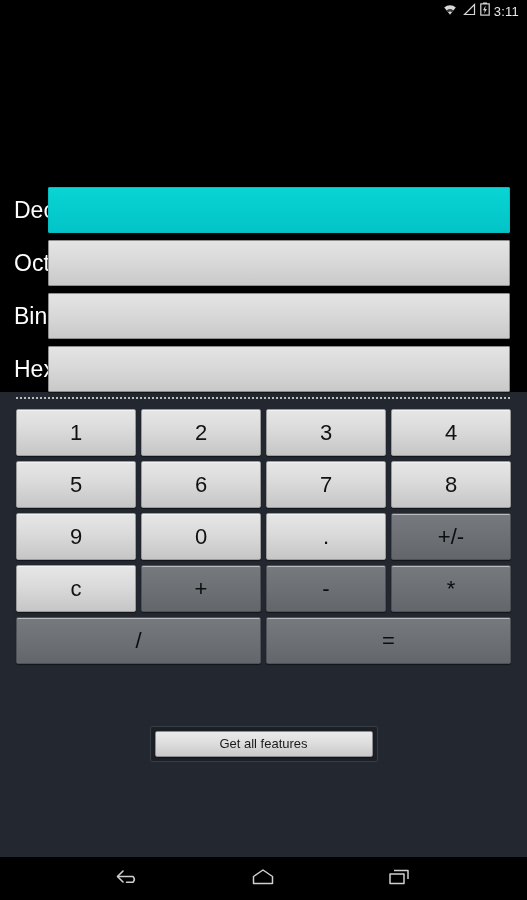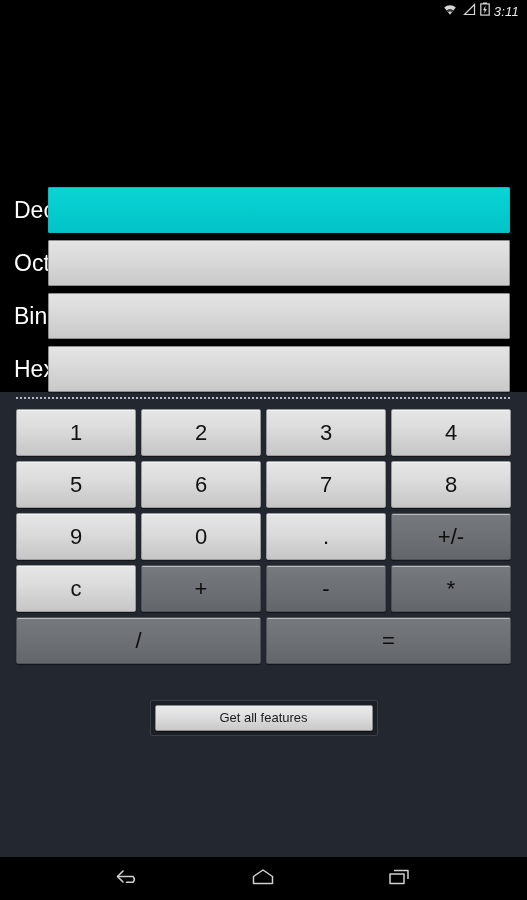--- a/index.html
+++ b/index.html
@@ -36,21 +36,20 @@
     align-items: center;
     gap: 4px;
   }
   .wifi-icon, .signal-icon, .battery-icon { display: block; }
   .status-time {
     color: #e8e8e8;
     font-size: 13px;
     line-height: 13px;
     letter-spacing: 0.2px;
     margin-left: 4px;
-    font-style: italic;
   }
 
   
   .upper-black {
     position: absolute;
     top: 22px; left: 0;
     width: 527px;
     height: 370px;
     background: #000;
   }
@@ -162,20 +161,21 @@
     width: 527px;
     display: flex;
     justify-content: center;
   }
   .features-frame {
     width: 228px;
     padding: 4px;
     background: #1b1f26;
     border: 1px solid #3a3f47;
     border-radius: 2px;
+    margin-top: 26px;
   }
   .features-button {
     display: block;
     width: 100%;
     height: 26px;
     line-height: 24px;
     text-align: center;
     font-family: "Liberation Sans", sans-serif;
     font-size: 13px;
     color: #1a1a1a;

